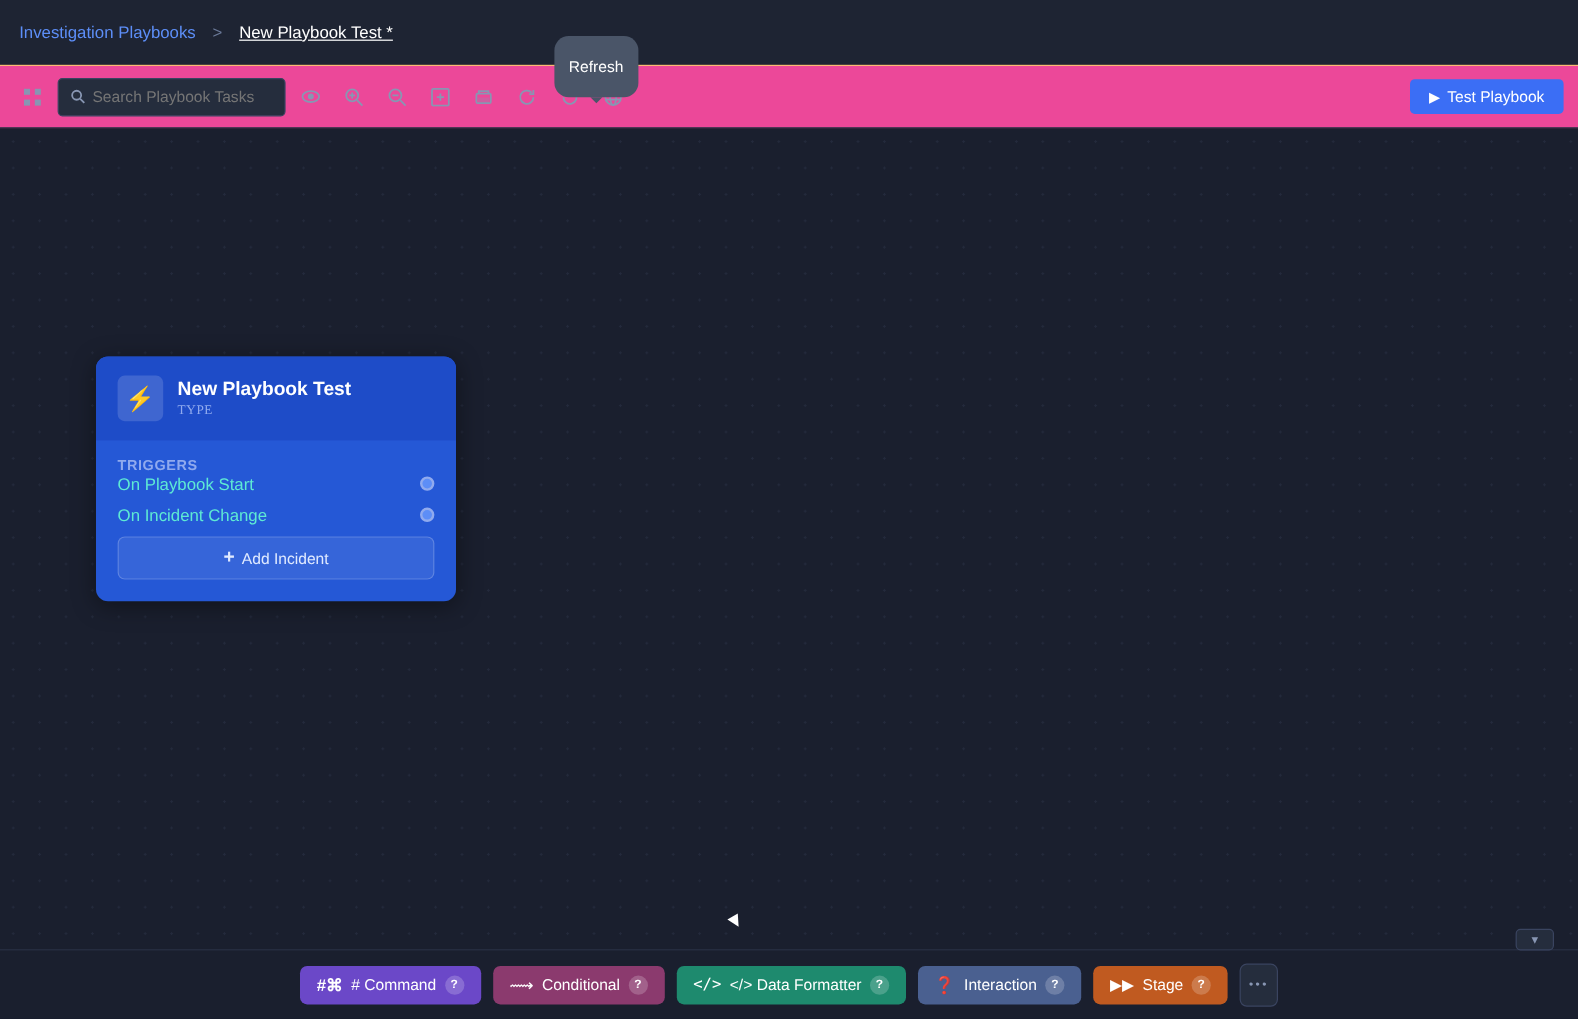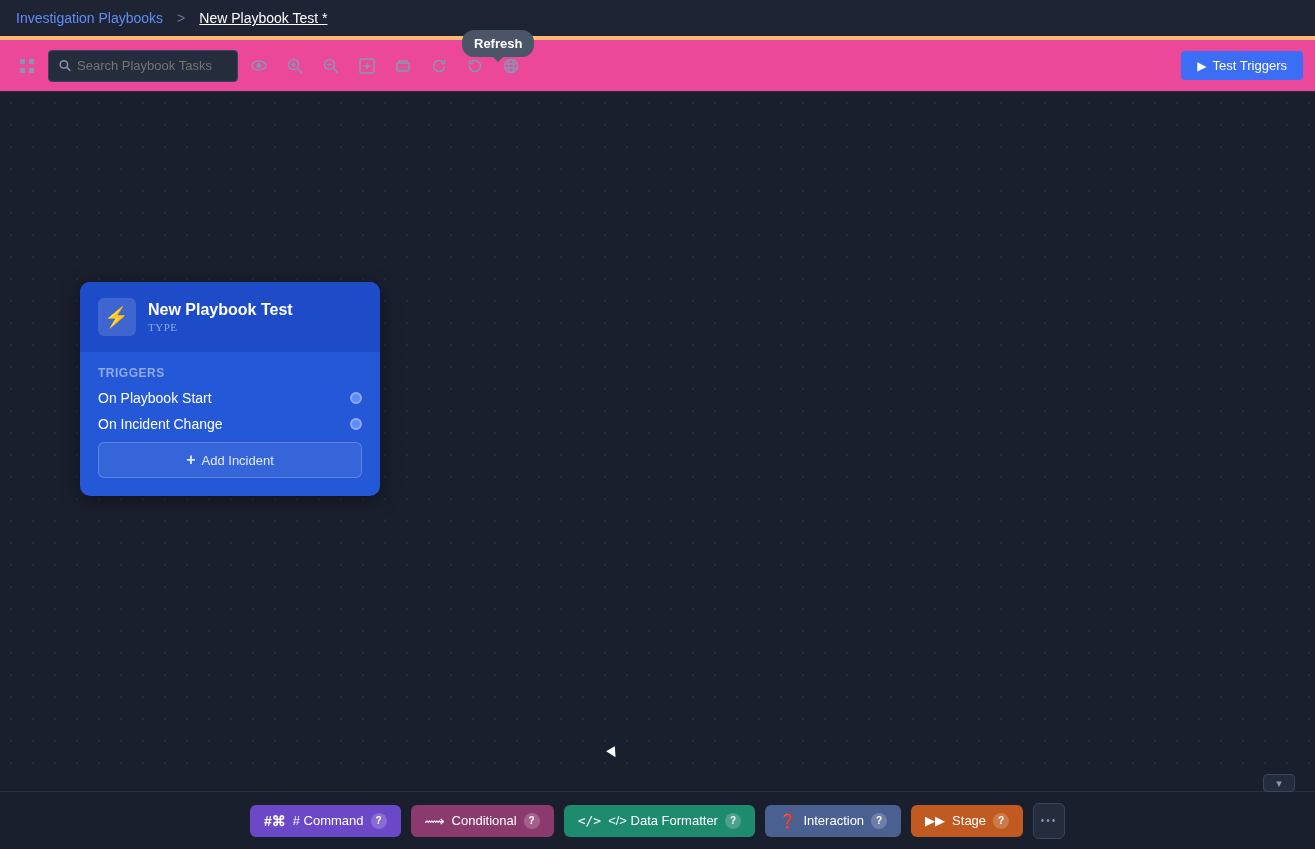--- a/index.html
+++ b/index.html
@@ -9,26 +9,26 @@
       color: #fff;
       width: 1315px;
       height: 849px;
       overflow: hidden;
       position: relative;
     }
 
     
     .top-nav {
       background: #1e2433;
-      height: 40px;
+      height: 55px;
       display: flex;
       align-items: center;
       padding: 0 16px;
       gap: 10px;
-      border-bottom: 4px solid #fdba74;
+      border-bottom: 1px solid #fdba74;
       position: relative;
       text-align: right;
     }
     .breadcrumb-link {
       color: #5d8ef7;
       font-size: 14px;
       cursor: pointer;
       text-decoration: none;
     }
     .breadcrumb-sep {
@@ -43,26 +43,25 @@
       text-decoration: underline;
     }
 
     
     .tooltip-box {
       position: absolute;
       top: 30px;
       left: 462px;
       background: #4a5568;
       color: #fff;
-      padding: 6px 12px;
+      padding: 18px 12px;
       border-radius: 12px;
       font-size: 13px;
       z-index: 100;
       white-space: nowrap;
-      font-weight: bold;
     }
     .tooltip-box::after {
       content: '';
       position: absolute;
       bottom: -5px;
       left: 50%;
       transform: translateX(-50%);
       border-left: 5px solid transparent;
       border-right: 5px solid transparent;
       border-top: 5px solid #4a5568;
@@ -187,33 +186,33 @@
       margin-top: 2px;
       font-family: Liberation Serif, serif;
     }
     .node-body {
       padding: 14px 18px 18px;
     }
     .triggers-label {
       font-size: 12px;
       color: #90aaee;
       font-weight: 600;
-      margin-bottom: 10px;
+      margin-bottom: 0;
       text-transform: uppercase;
       letter-spacing: 0.5px;
     }
     .trigger-row {
       display: flex;
       align-items: center;
       justify-content: space-between;
       margin-bottom: 10px;
     }
     .trigger-name {
       font-size: 14px;
-      color: #ffffff;
+      color: #5eead4;
     }
     .trigger-dot {
       width: 12px;
       height: 12px;
       background: #5d8ef7;
       border-radius: 50%;
       border: 2px solid #90aaee;
     }
     .add-trigger-btn {
       margin-top: 8px;
@@ -411,21 +410,21 @@
     <svg width="16" height="16" viewBox="0 0 16 16" fill="none" stroke="#8896b3" stroke-width="1.5">
         <circle cx="8" cy="8" r="6.5"></circle>
         <ellipse cx="8" cy="8" rx="2.5" ry="6.5"></ellipse>
         <line x1="1.5" y1="6" x2="14.5" y2="6"></line>
         <line x1="1.5" y1="10" x2="14.5" y2="10"></line>
       </svg>
   </button>
 
   <button class="test-playbook-btn">
     <span style="font-size:12px;">▶</span>
-    <span>Test Triggers</span>
+    <span>Test Playbook</span>
   </button>
 </div>
 
 <div class="canvas">
 
   <div class="playbook-node">
     <div class="node-header">
       <div class="node-icon">
         <span>⚡</span>
       </div>

